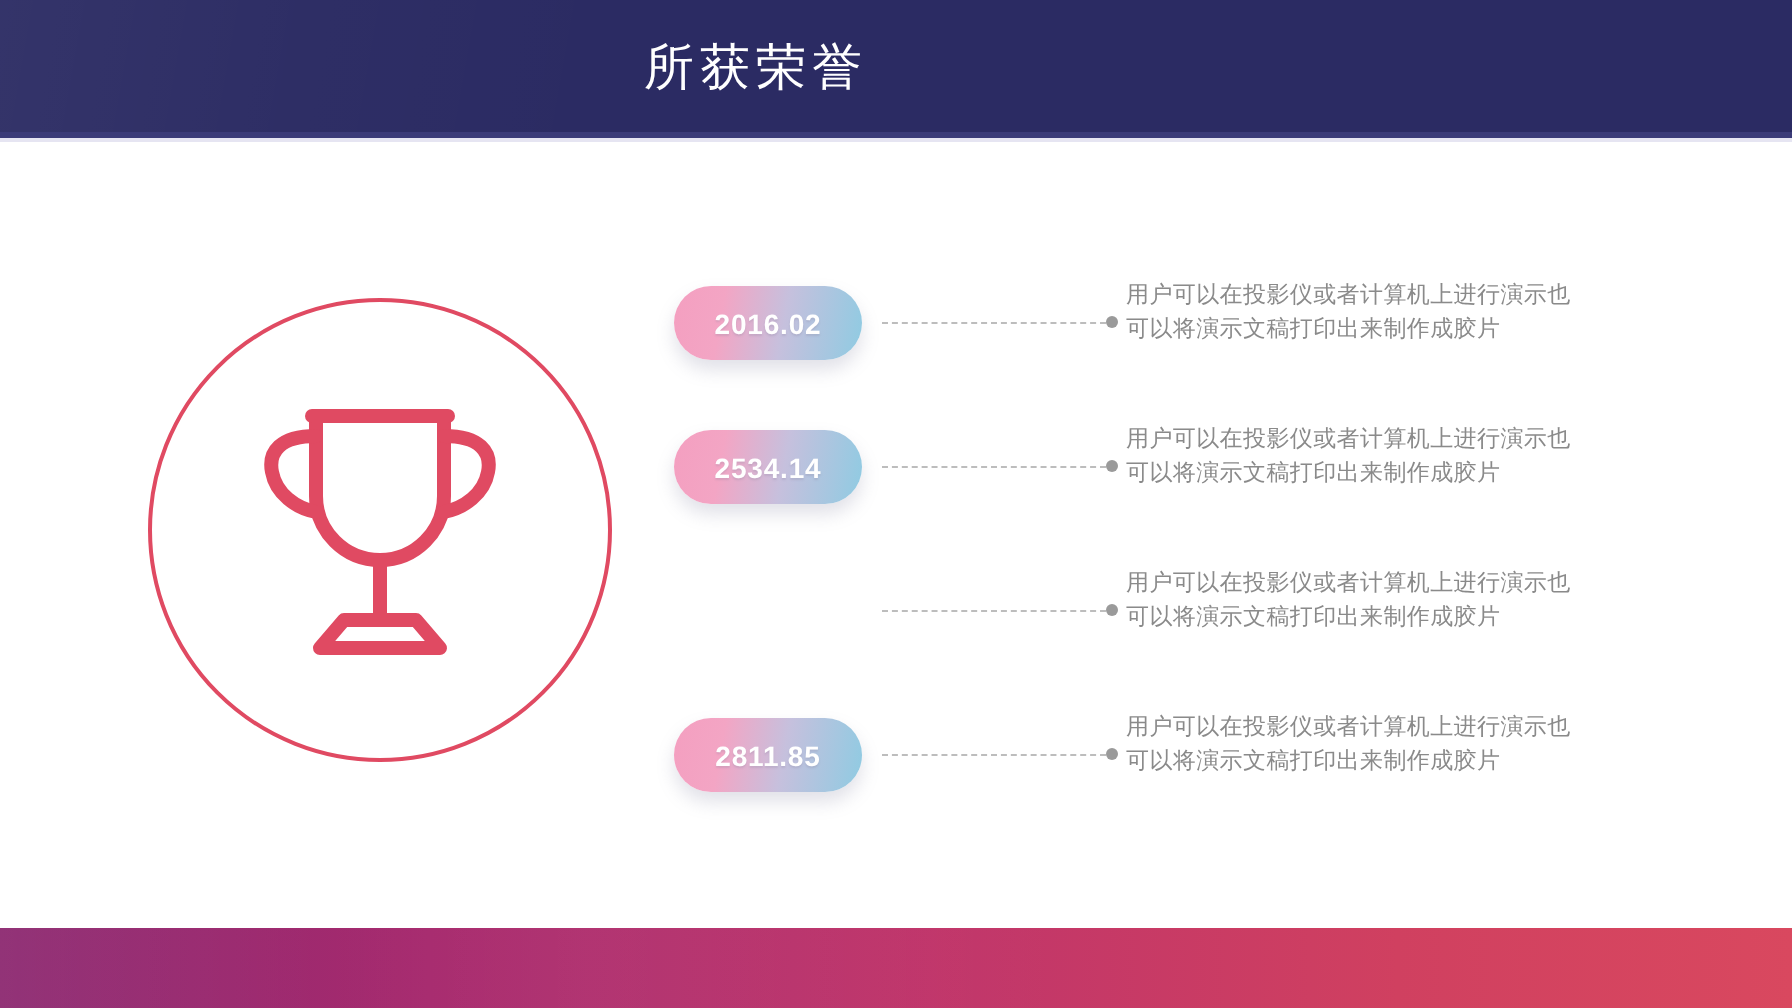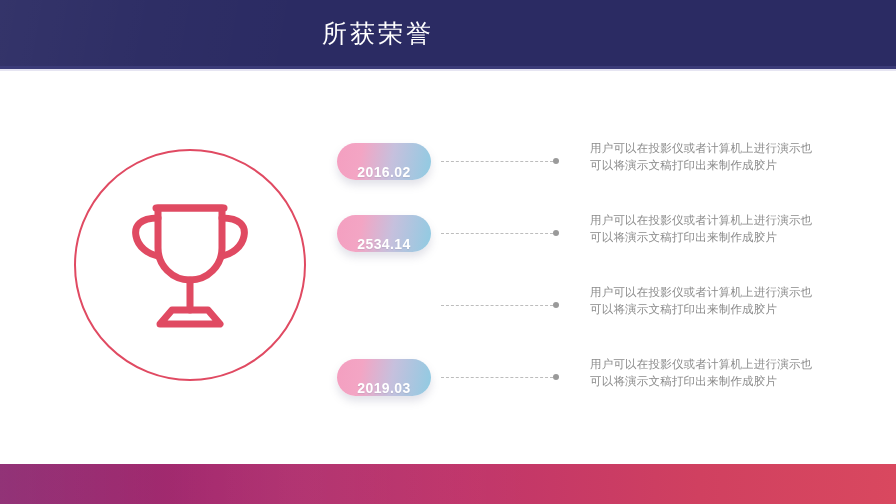--- a/index.html
+++ b/index.html
@@ -60,21 +60,21 @@
   .row:nth-child(2){ top:84px; }
   .row:nth-child(3){ top:156px; }
   .row:nth-child(4){ top:228px; }
 
   .badge{
     position:absolute; left:0; top:3px;
     width:94px; height:37px;
     border-radius:19px;
     background:linear-gradient(100deg,#f49fc0 0%,#f3a5c4 26%,#c6c0dd 58%,#8fcbe2 100%);
     box-shadow:0 5px 9px rgba(120,120,150,.22);
-    display:flex; align-items:flex-end; justify-content:center;
+    display:flex; align-items:center; justify-content:center;
   }
   .badge-label{
     color:#ffffff; font-size:14px; font-weight:bold; letter-spacing:.4px;
     text-shadow:0 1px 1px rgba(140,130,160,.25);
   }
 
   .connector{
     position:absolute; left:104px; top:21px;
     width:112px; height:1px;
     border-top:1px dashed #bdbdbd;
@@ -84,21 +84,21 @@
     width:6px; height:6px; border-radius:50%;
     background:#9a9a9a;
   }
 
   .desc{
     position:absolute; left:226px; top:0;
     width:292px;
     color:#8a8a8a; font-size:11.5px; line-height:17px;
     letter-spacing:.2px;
   }
-  .desc div{ white-space:nowrap;margin-left:27px; }
+  .desc div{ white-space:nowrap; }
 
   
   .footer{
     position:absolute; left:0; bottom:0; width:896px; height:40px;
     background:linear-gradient(90deg,#8c2870 0%,#a72a6e 24%,#c0356a 52%,#d04060 78%,#d9485f 100%);
   }
   .footer-sheen{
     position:absolute; left:0; top:0; width:896px; height:40px;
     background:linear-gradient(90deg, rgba(255,255,255,.05) 0%, rgba(255,255,255,0) 18%, rgba(255,255,255,.035) 33%, rgba(255,255,255,0) 60%);
     pointer-events:none;
@@ -162,21 +162,21 @@
     <div class="connector"></div>
     <div class="connector-dot"></div>
     <div class="desc">
       <div>用户可以在投影仪或者计算机上进行演示也</div>
       <div>可以将演示文稿打印出来制作成胶片</div>
     </div>
   </div>
 
   <div class="row">
     <div class="badge">
-      <span class="badge-label">2019.03</span>
+      <span class="badge-label">2811.85</span>
     </div>
     <div class="connector"></div>
     <div class="connector-dot"></div>
     <div class="desc">
       <div>用户可以在投影仪或者计算机上进行演示也</div>
       <div>可以将演示文稿打印出来制作成胶片</div>
     </div>
   </div>
 
 </div>

